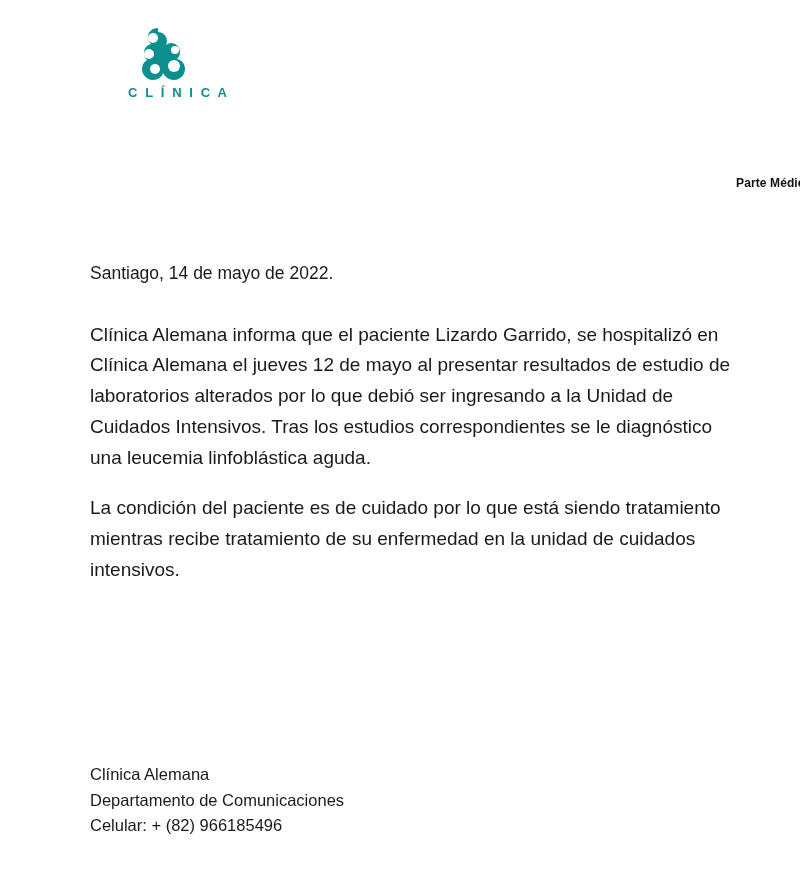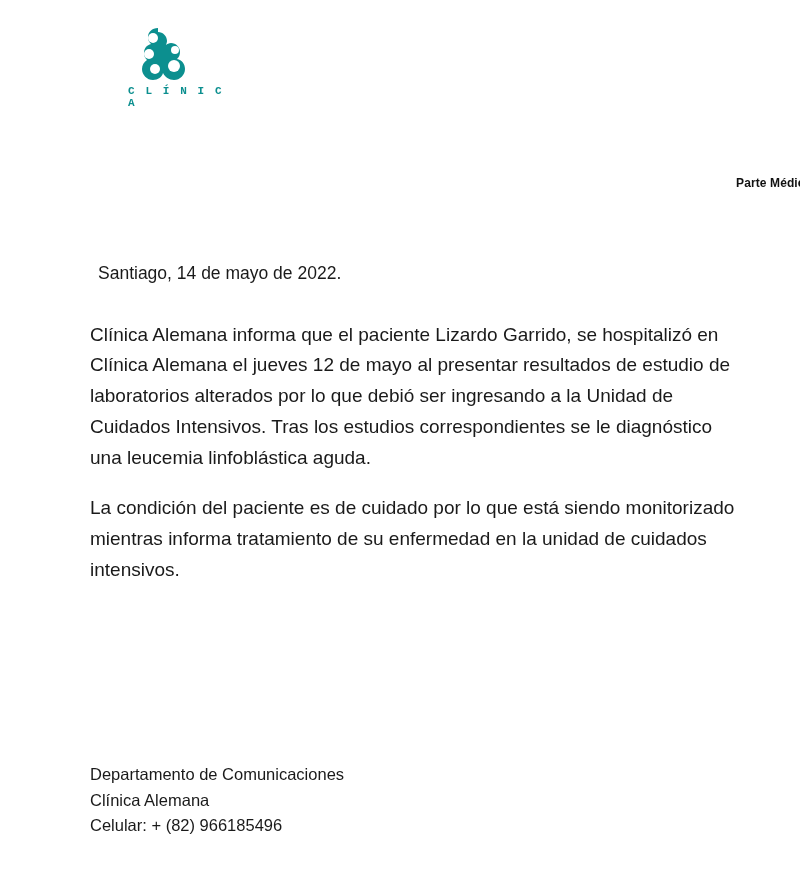--- a/index.html
+++ b/index.html
@@ -29,22 +29,22 @@
     left: 96px;
     top: 26px;
     width: 140px;
     height: 96px;
   }
   .logo-mark {
     display: block;
     margin-left: 26px;
   }
   .logo-sub {
-    font-family: Liberation Mono, monospace;
-    font-size: 11px;
+    font-family: Liberation Sans, sans-serif;
+    font-size: 13px;
     letter-spacing: 2.1px;
     color: #0c8f8f;
     font-weight: 700;
     margin-left: 32px;
     margin-top: 1px;
   }
   .logo-word {
     font-family: "Liberation Sans", sans-serif;
     font-size: 31px;
     font-weight: 700;
@@ -77,21 +77,21 @@
   .content {
     position: absolute;
     left: 90px;
     top: 262px;
     width: 648px;
   }
   .place-date {
     font-size: 17.5px;
     color: #1a1a1a;
     line-height: 1.35;
-    margin: 0 0 0 8px;
+    margin: 0 0 0 0;
   }
   .para {
     font-size: 19px;
     line-height: 1.62;
     color: #1a1a1a;
     margin: 0;
   }
   .para-1 { margin-top: 34px; }
   .para-2 { margin-top: 20px; }
 
@@ -127,22 +127,22 @@
       </g>
     </svg>
     <div class="logo-sub">C L Í N I C A</div>
   </div>
 
   <div class="doc-title">Parte Médico</div>
 
   <div class="content">
     <p class="place-date">Santiago, 14 de mayo de 2022.</p>
     <p class="para para-1">Clínica Alemana informa que el paciente Lizardo Garrido, se hospitalizó en Clínica Alemana el jueves 12 de mayo al presentar resultados de estudio de laboratorios alterados por lo que debió ser ingresando a la Unidad de Cuidados Intensivos. Tras los estudios correspondientes se le diagnóstico una leucemia linfoblástica aguda.</p>
-    <p class="para para-2">La condición del paciente es de cuidado por lo que está siendo monitorizado mientras informa tratamiento de su enfermedad en la unidad de cuidados intensivos.</p>
+    <p class="para para-2">La condición del paciente es de cuidado por lo que está siendo tratamiento mientras recibe tratamiento de su enfermedad en la unidad de cuidados intensivos.</p>
   </div>
 
   <div class="footer">
+    <div class="footer-line">Clínica Alemana</div>
     <div class="footer-line">Departamento de Comunicaciones</div>
-    <div class="footer-line">Clínica Alemana</div>
     <div class="footer-line">Celular: + (82) 966185496</div>
   </div>
 
 </div>
 
 </body></html>

